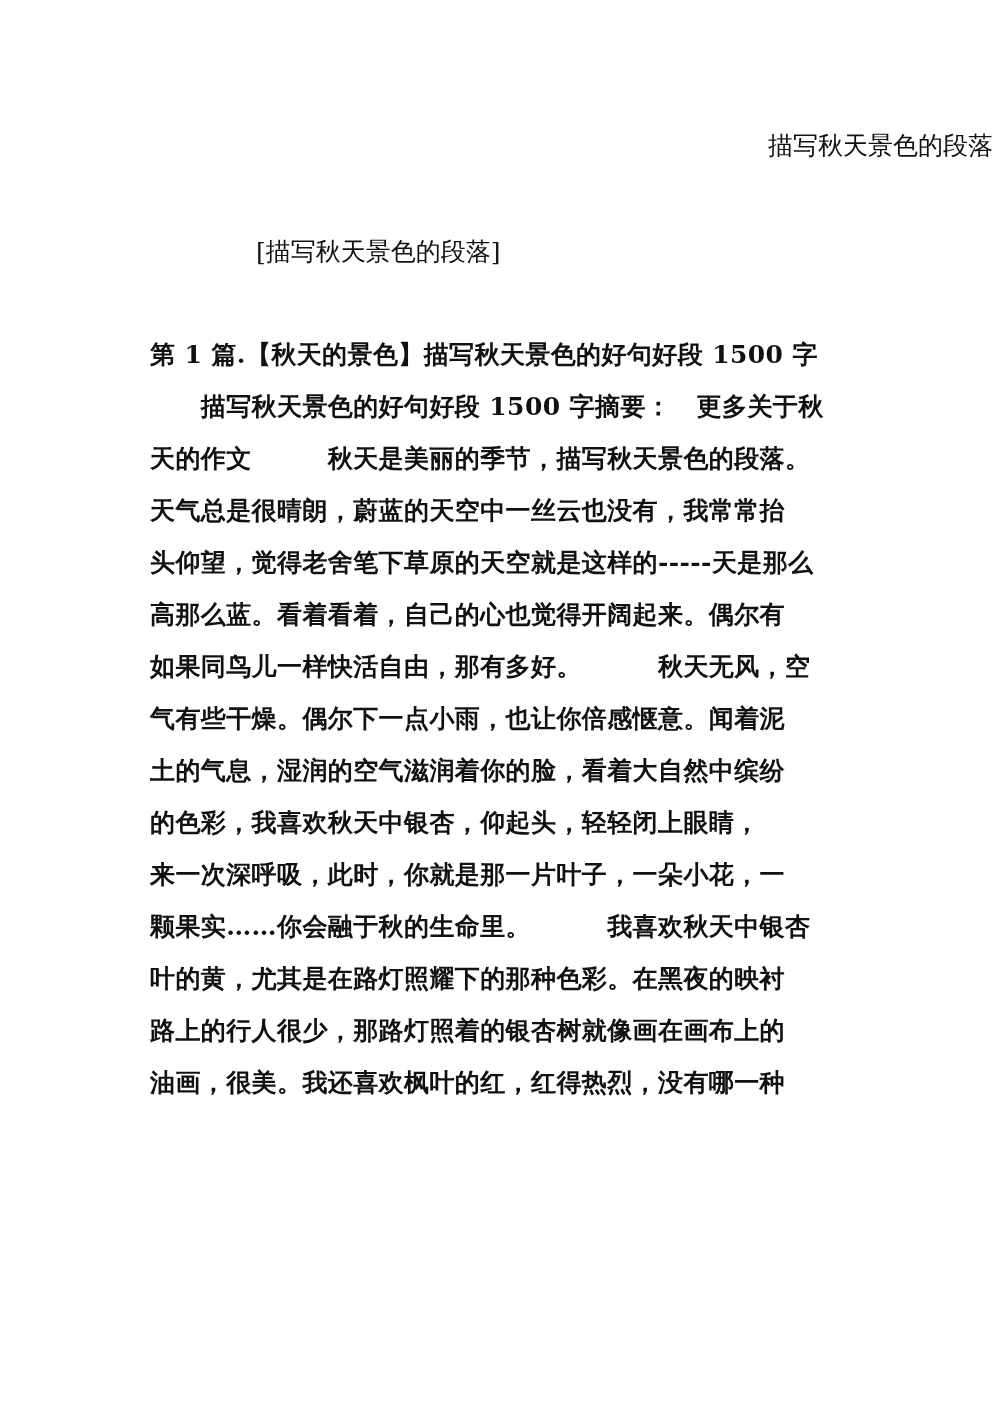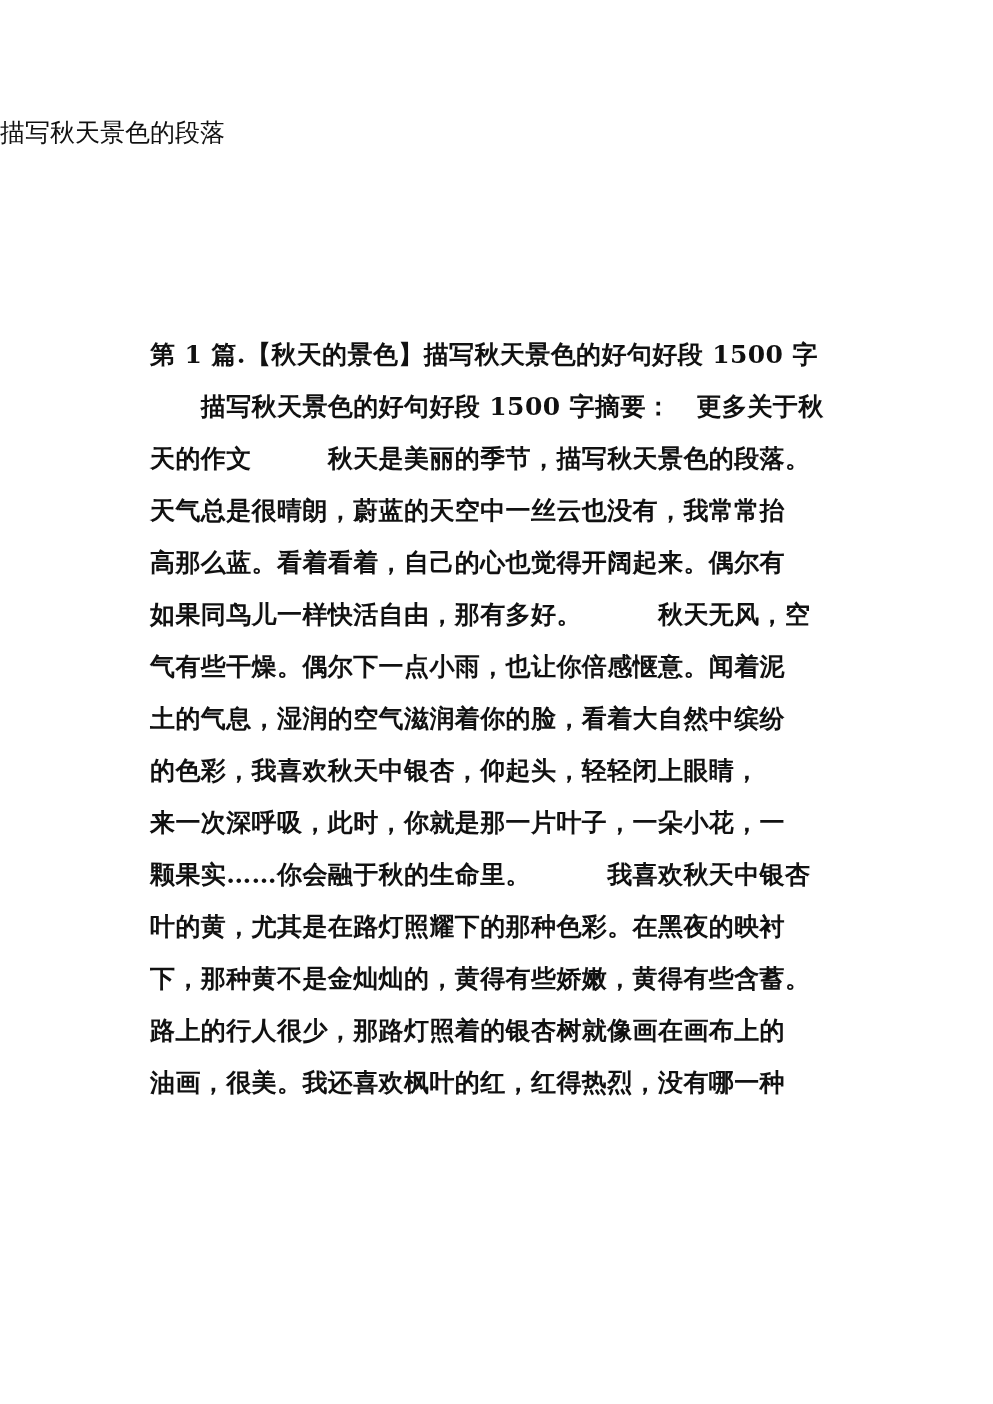--- a/index.html
+++ b/index.html
@@ -3,48 +3,49 @@
 <meta charset="utf-8">
 <style>
   html, body { margin: 0; padding: 0; background: #ffffff; }
   body {
     width: 993px; height: 1404px; position: relative; overflow: hidden;
     font-family: "DejaVu Serif", "Liberation Serif", serif;
     color: #111111;
   }
   .page { position: absolute; left: 0; top: 0; width: 993px; height: 1404px; background: #fff; }
   .title {
-    position: absolute; left: 0; width: 993px; top: 115px;
-    text-align: left; font-size: 25px; line-height: 36px; letter-spacing: 0px;
+    position: absolute; left: 0; width: 993px; top: 128px;
+    text-align: right; font-size: 25px; line-height: 36px; letter-spacing: 0px;
   }
   .subtitle {
     position: absolute; left: 256px; top: 234px;
     font-size: 25px; line-height: 36px;
   }
   .body-lines { position: absolute; left: 150px; top: 337px; width: 690px; font-weight: bold; }
   .line {
     height: 52px; line-height: 36px; font-size: 25px; white-space: pre;
     letter-spacing: 0.4px;
   }
 </style>
 </head>
 <body>
 
 <div class="page">
   <div class="title">描写秋天景色的段落</div>
+  <div class="subtitle">[描写秋天景色的段落]</div>
   <div class="body-lines">
     <div class="line">第 1 篇.【秋天的景色】描写秋天景色的好句好段 1500 字</div>
     <div class="line">　　描写秋天景色的好句好段 1500 字摘要：　更多关于秋</div>
     <div class="line">天的作文　　　秋天是美丽的季节，描写秋天景色的段落。</div>
     <div class="line">天气总是很晴朗，蔚蓝的天空中一丝云也没有，我常常抬</div>
+    <div class="line">头仰望，觉得老舍笔下草原的天空就是这样的-----天是那么</div>
     <div class="line">高那么蓝。看着看着，自己的心也觉得开阔起来。偶尔有</div>
     <div class="line">如果同鸟儿一样快活自由，那有多好。　　　秋天无风，空</div>
     <div class="line">气有些干燥。偶尔下一点小雨，也让你倍感惬意。闻着泥</div>
     <div class="line">土的气息，湿润的空气滋润着你的脸，看着大自然中缤纷</div>
     <div class="line">的色彩，我喜欢秋天中银杏，仰起头，轻轻闭上眼睛，</div>
     <div class="line">来一次深呼吸，此时，你就是那一片叶子，一朵小花，一</div>
     <div class="line">颗果实……你会融于秋的生命里。　　　我喜欢秋天中银杏</div>
     <div class="line">叶的黄，尤其是在路灯照耀下的那种色彩。在黑夜的映衬</div>
-    <div class="line">下，那种黄不是金灿灿的，黄得有些娇嫩，黄得有些含蓄。</div>
     <div class="line">路上的行人很少，那路灯照着的银杏树就像画在画布上的</div>
     <div class="line">油画，很美。我还喜欢枫叶的红，红得热烈，没有哪一种</div>
   </div>
 </div>
 
 </body></html>

